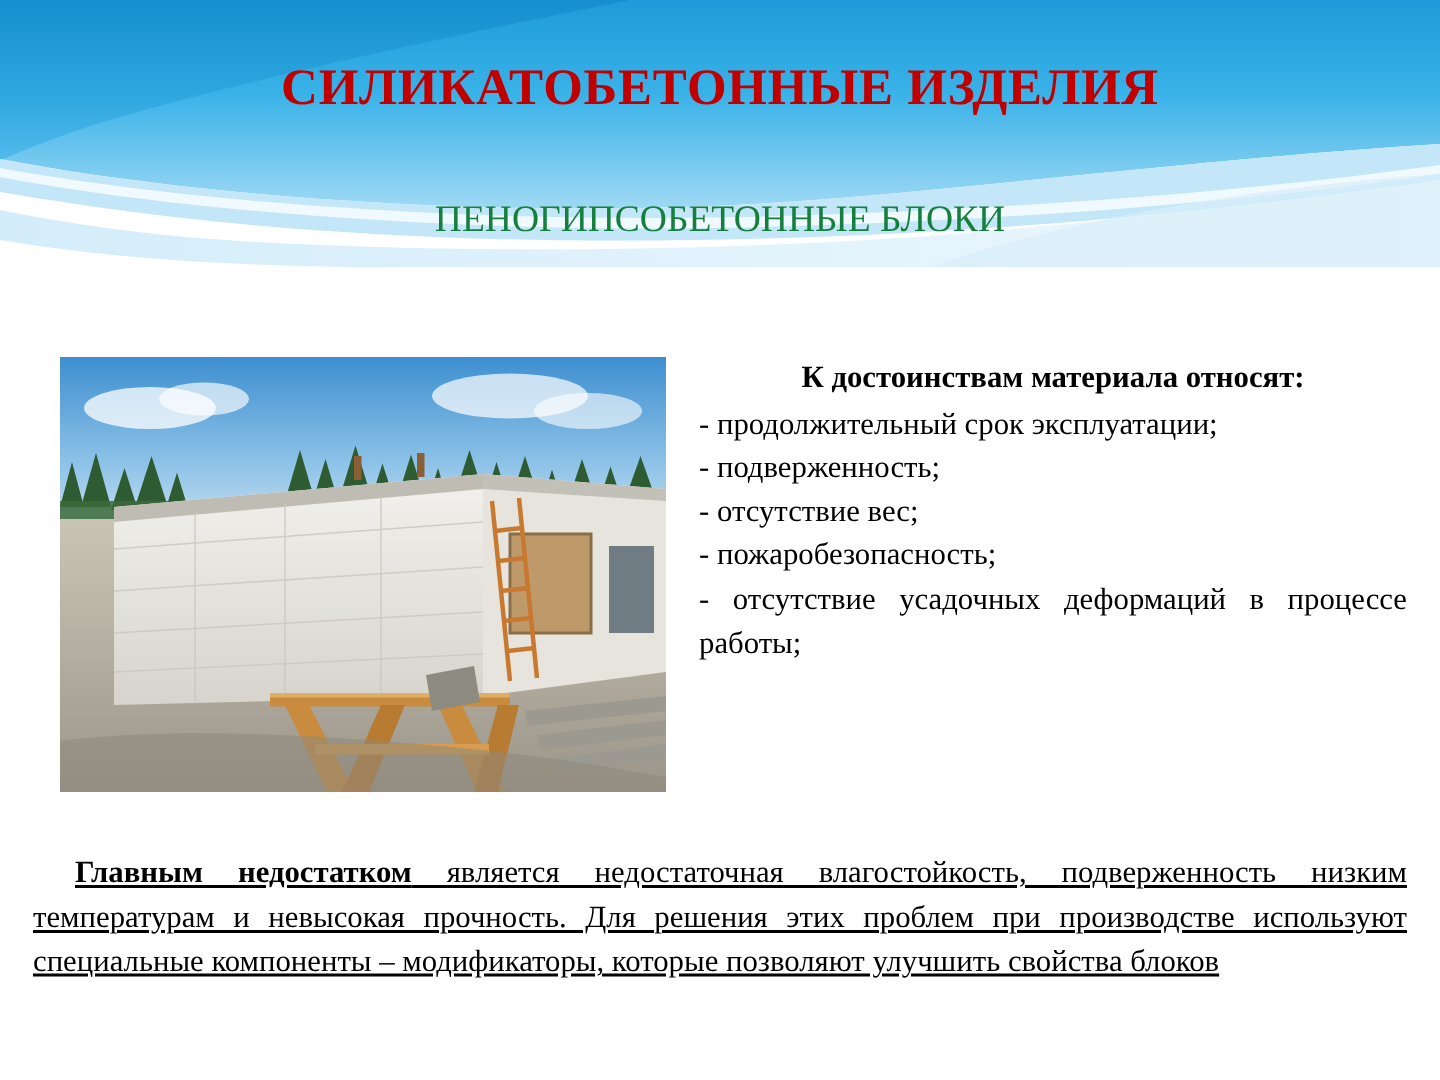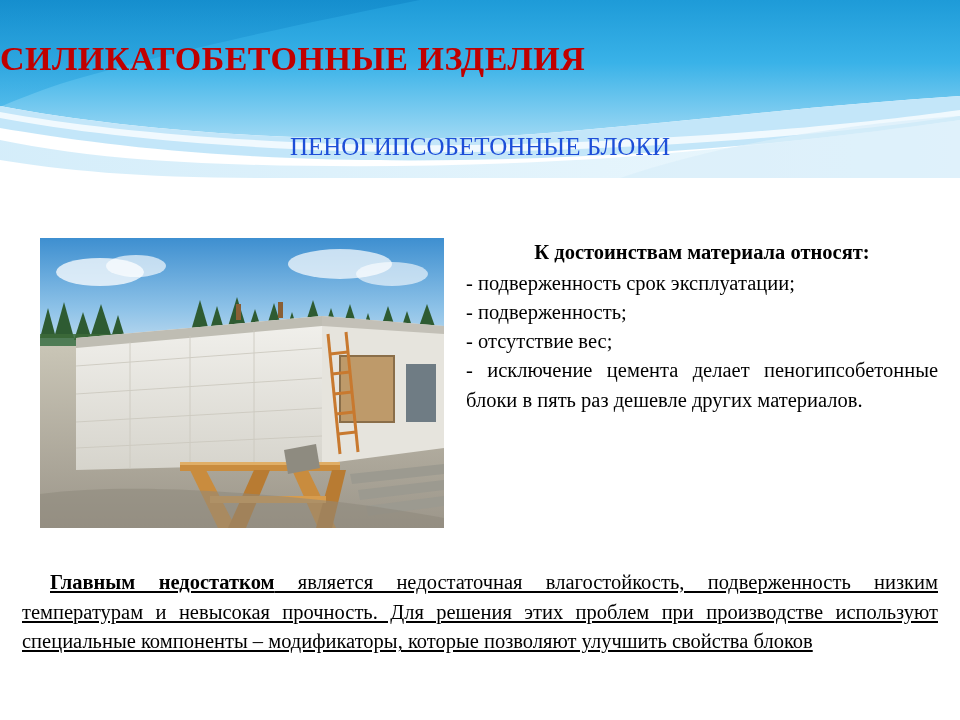--- a/index.html
+++ b/index.html
@@ -25,37 +25,38 @@
     overflow: hidden;
   }
   .slide-header svg {
     display: block;
   }
   .header-title {
     position: absolute;
     top: 40px;
     left: 0;
     width: 960px;
+    text-align: center;
     font-family: "Liberation Serif", serif;
     font-weight: bold;
     font-size: 34px;
     letter-spacing: 0.5px;
     color: #c00000;
     z-index: 5;
     white-space: nowrap;
   }
   .header-subtitle {
     position: absolute;
     top: 133px;
     left: 0;
     width: 960px;
     text-align: center;
     font-family: "Liberation Serif", serif;
     font-size: 25px;
-    color: #1d4ed8;
+    color: #15803d;
     z-index: 5;
     white-space: nowrap;
   }
 
   
   .photo-frame {
     position: absolute;
     left: 40px;
     top: 238px;
     width: 404px;
@@ -247,19 +248,20 @@
     </g>
 
     <polygon points="244,212 276,206 280,230 248,236" fill="#8E8B80"></polygon>
 
     <path d="M0,256 C80,246 180,252 280,262 C330,267 370,274 404,280 L404,290 L0,290 Z" fill="#8E887B" opacity="0.55"></path>
   </svg>
 </div>
 
 <div class="advantages">
   <span class="adv-title">К достоинствам материала относят:</span>
-  <span class="adv-item">- подверженность срок эксплуатации;</span>
+  <span class="adv-item">- продолжительный срок эксплуатации;</span>
   <span class="adv-item">- подверженность;</span>
   <span class="adv-item">- отсутствие вес;</span>
-  <span class="adv-item justify-full">- исключение цемента делает пеногипсобетонные блоки в пять раз дешевле других материалов.</span>
+  <span class="adv-item">- пожаробезопасность;</span>
+  <span class="adv-item justify-full">- отсутствие усадочных деформаций в процессе работы;</span>
 </div>
 
 <div class="bottom-text"><b>Главным недостатком</b><span> является недостаточная влагостойкость, подверженность низким температурам и невысокая прочность. Для решения этих проблем при производстве используют специальные компоненты – модификаторы, которые позволяют улучшить свойства блоков</span></div>
 
 </body></html>

